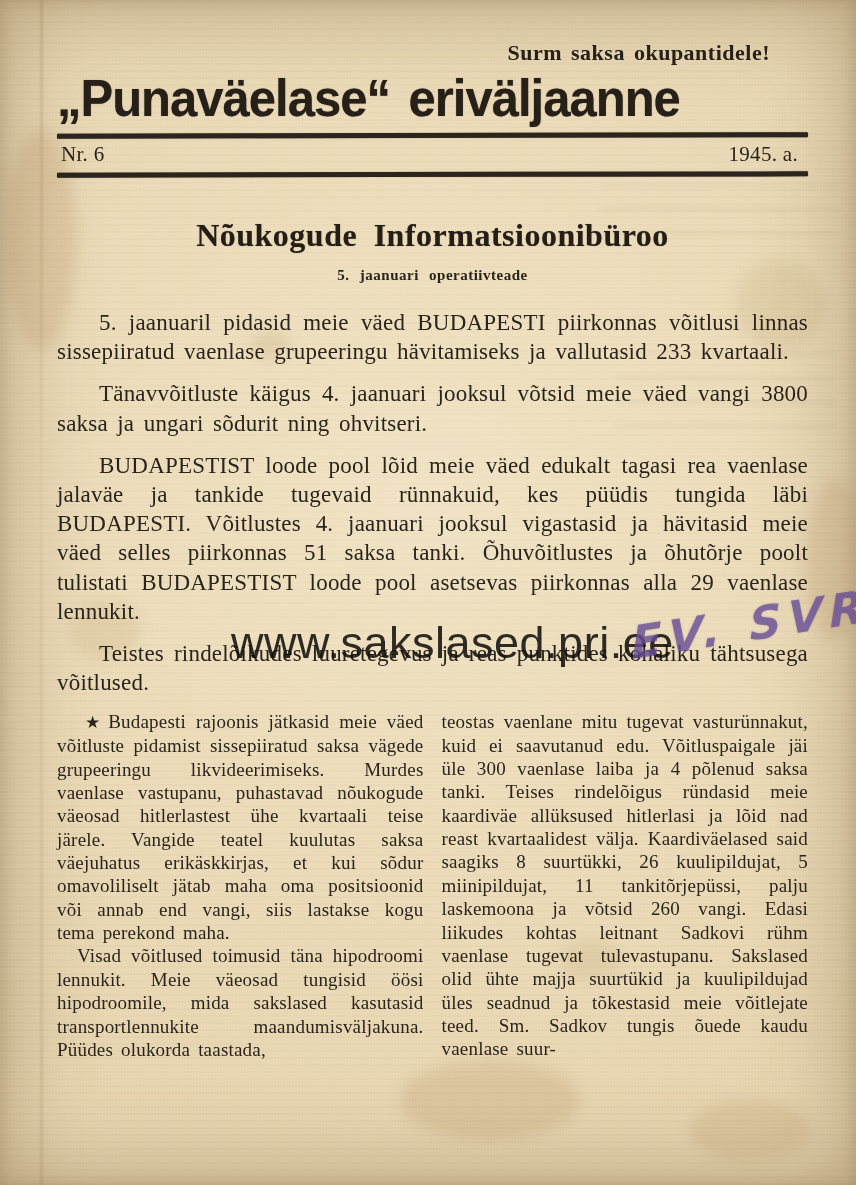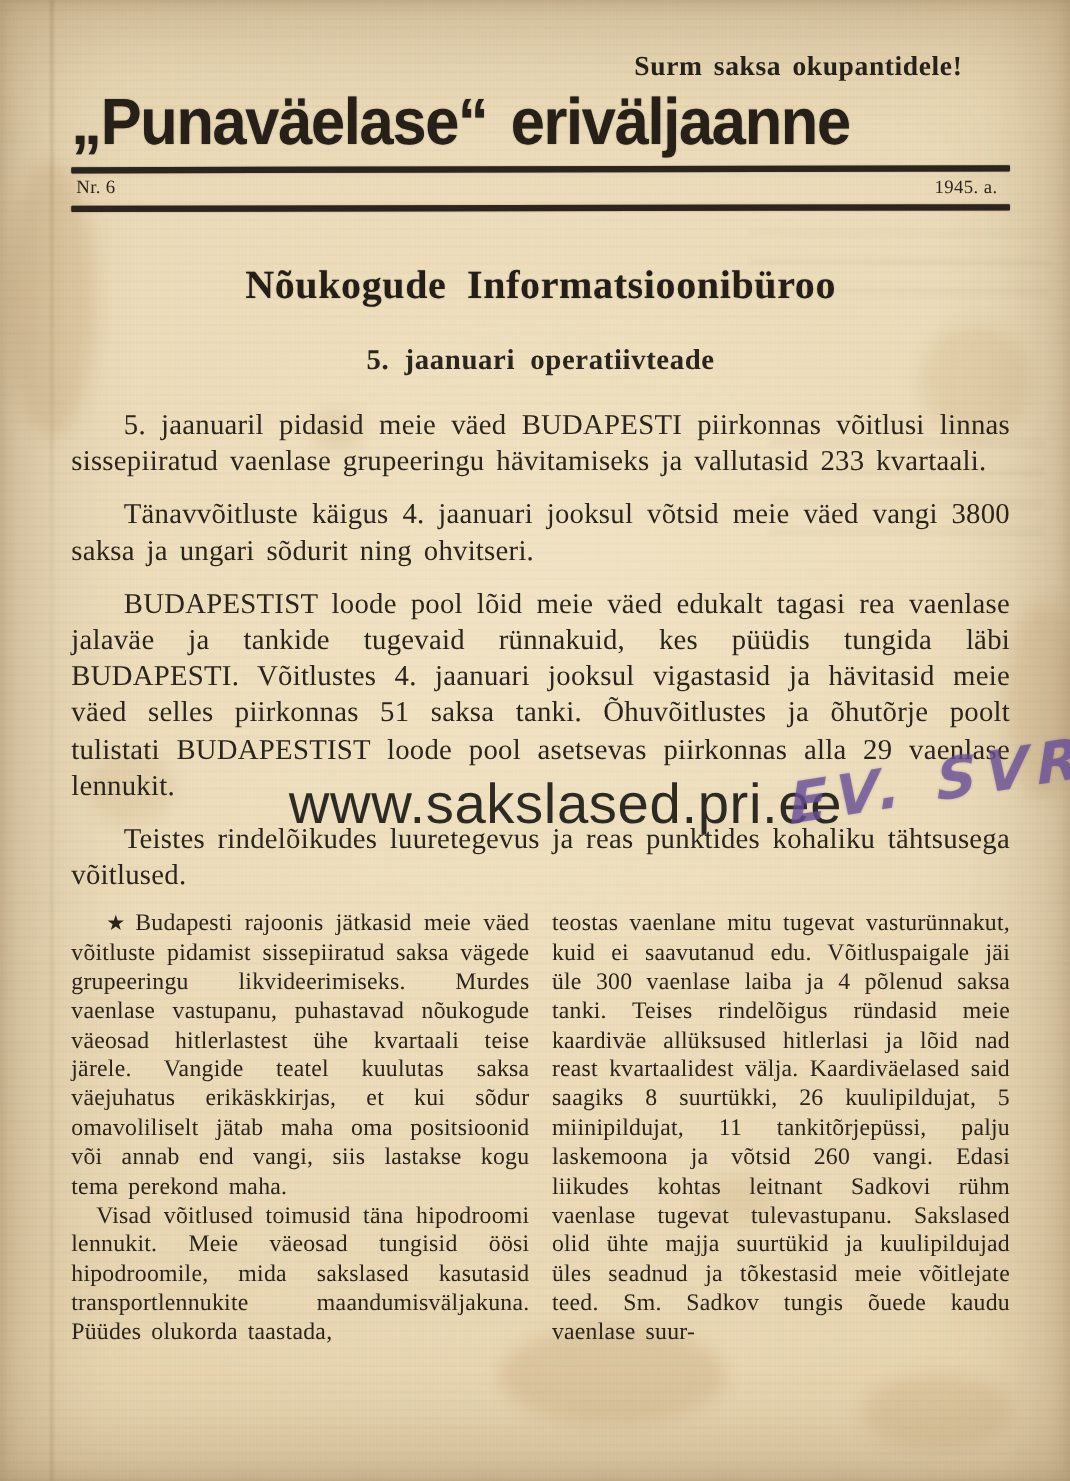--- a/index.html
+++ b/index.html
@@ -73,34 +73,34 @@
     white-space:nowrap;
   }
 
   .rule{height:5px;background:#2c251d;border-radius:1px;box-shadow:0 0 1px rgba(43,36,28,.6);}
   .rule.top{margin-top:9px;transform:rotate(-.12deg);}
   .rule.bottom{transform:rotate(-.1deg);}
 
   .dateline{
     display:flex;align-items:baseline;
     padding:4px 10px 5px 4px;
-    font-size:15px;letter-spacing:.3px;
+    font-size:21px;letter-spacing:.3px;
   }
   .dateline .issue{flex:1;text-align:left;}
   .dateline .date{flex:2;text-align:center;}
   .dateline .year{flex:1;text-align:right;}
 
   .headline{
     margin-top:40px;text-align:center;
     font-size:32px;font-weight:700;letter-spacing:.5px;word-spacing:8px;
     color:#241e17;text-shadow:0 0 1px rgba(43,36,28,.4);
   }
   .subheadline{
-    margin-top:29px;text-align:center;
-    font-size:23px;font-weight:700;letter-spacing:.5px;word-spacing:6px;
+    margin-top:13px;text-align:center;
+    font-size:15px;font-weight:700;letter-spacing:.5px;word-spacing:6px;
   }
 
   .lead{margin-top:24px;}
   .lead p{
     margin:0 0 13px 0;
     font-size:23px;line-height:1.27;
     text-align:justify;text-indent:42px;
     word-spacing:3.5px;letter-spacing:.2px;
   }
 

